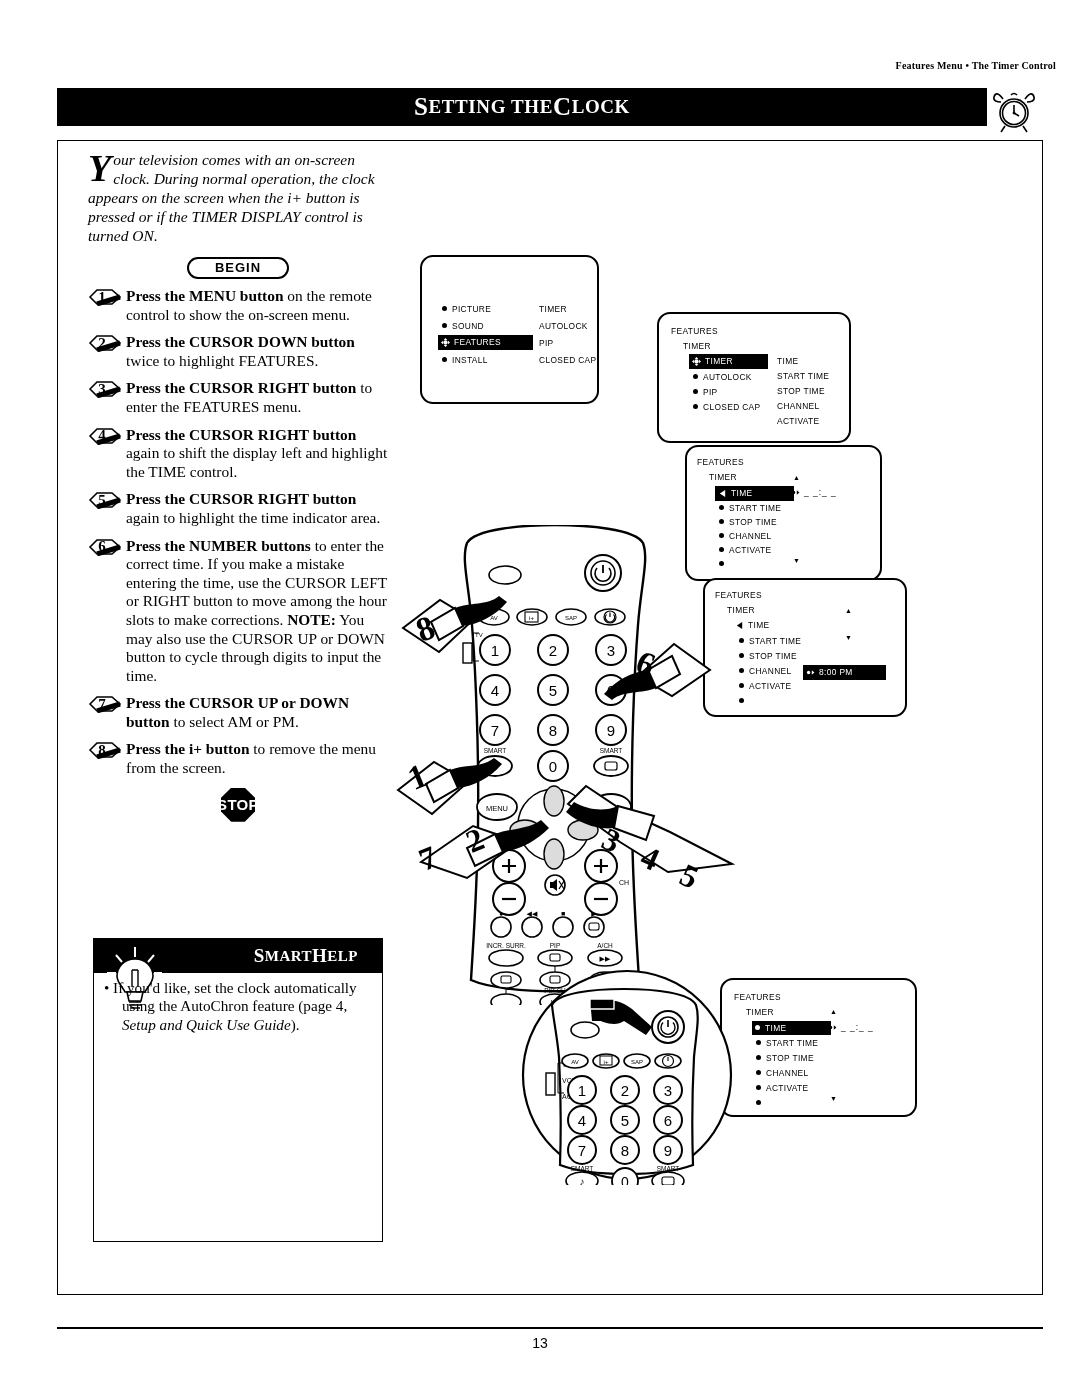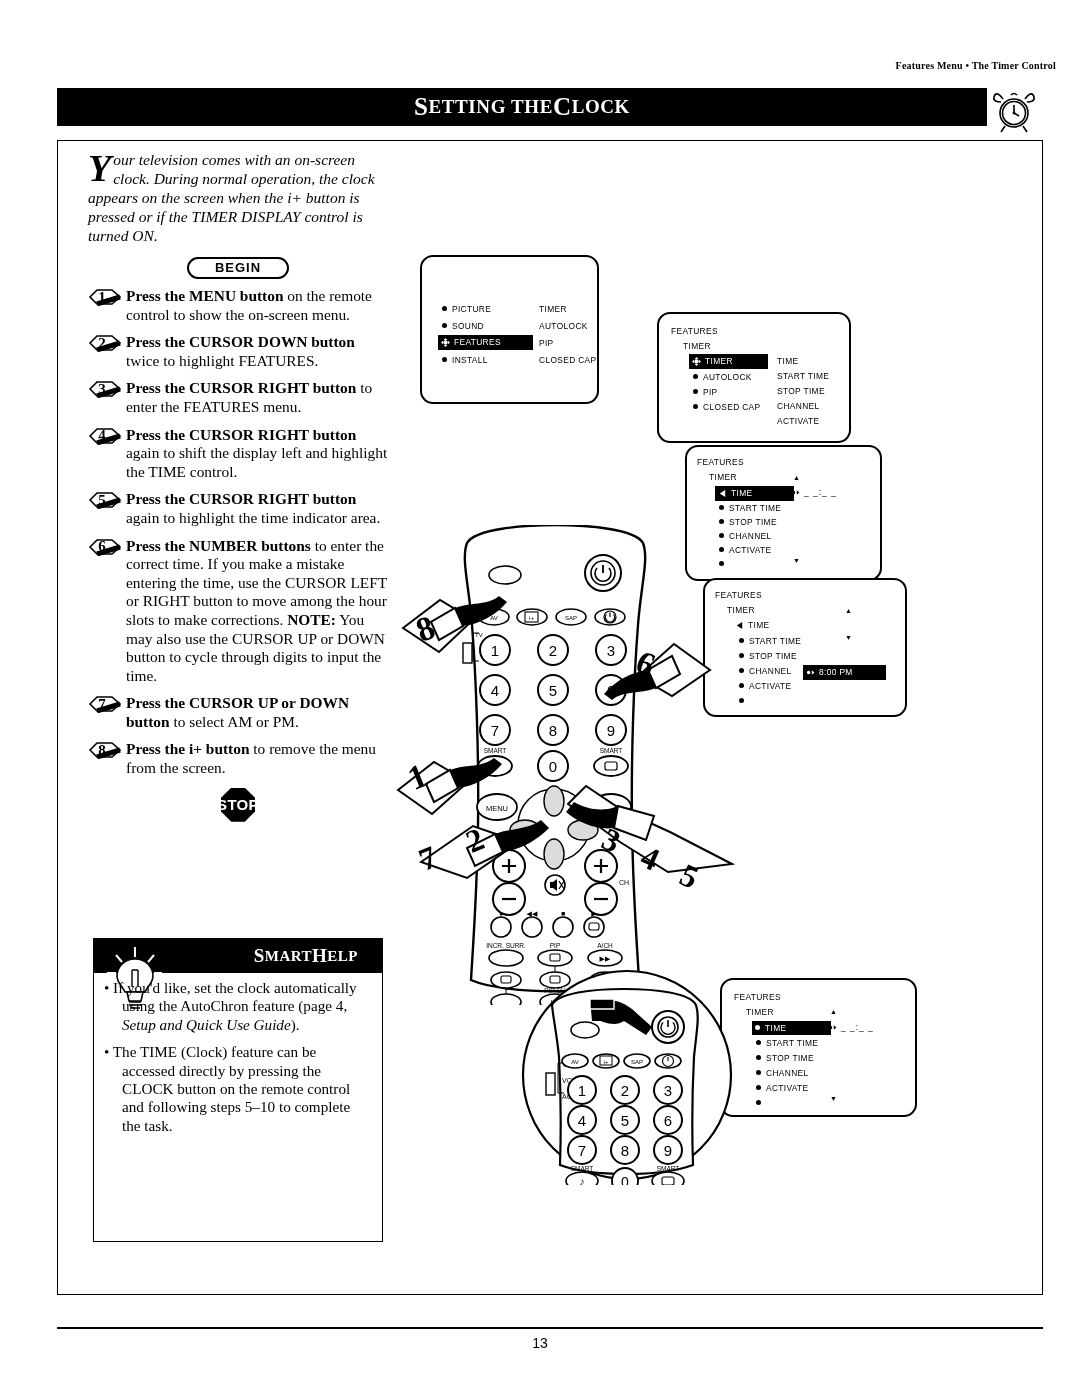--- a/index.html
+++ b/index.html
@@ -230,21 +230,20 @@
       <path d="M31 14 C20 14 13 22 13 31 C13 38 19 42 21 47 L41 47 C43 42 49 38 49 31 C49 22 42 14 31 14 Z"></path>
       <path d="M23 47 L39 47 L37 56 L25 56 Z"></path>
     </g>
     <g stroke="#000" stroke-width="1.4" fill="none">
       <path d="M25 57 L37 57 M25 60 L37 60 M26 63 L36 63"></path>
       <path d="M28 25 L28 42 M34 25 L34 42 M28 25 L34 25"></path>
     </g>
   </svg>
   <div id="sh-body">
     <p class="hang"><span>• If you'd like, set the clock automatically using the AutoChron feature (page 4, </span><i>Setup and Quick Use Guide</i><span>).</span></p>
-    <p class="hang">• The TIME (Clock) feature can be accessed directly by pressing the CLOCK button on the remote control and following steps 5–10 to complete the task.</p>
   </div>
 </div>
 
 <div id="illus">
 
   <svg id="cone" viewBox="0 0 310 330">
     <defs>
       <linearGradient id="cg" x1="0" y1="0" x2="1" y2="0.6">
         <stop offset="0" stop-color="#cfcfcf"></stop>
           <stop offset="1" stop-color="#f3f3f3"></stop>

